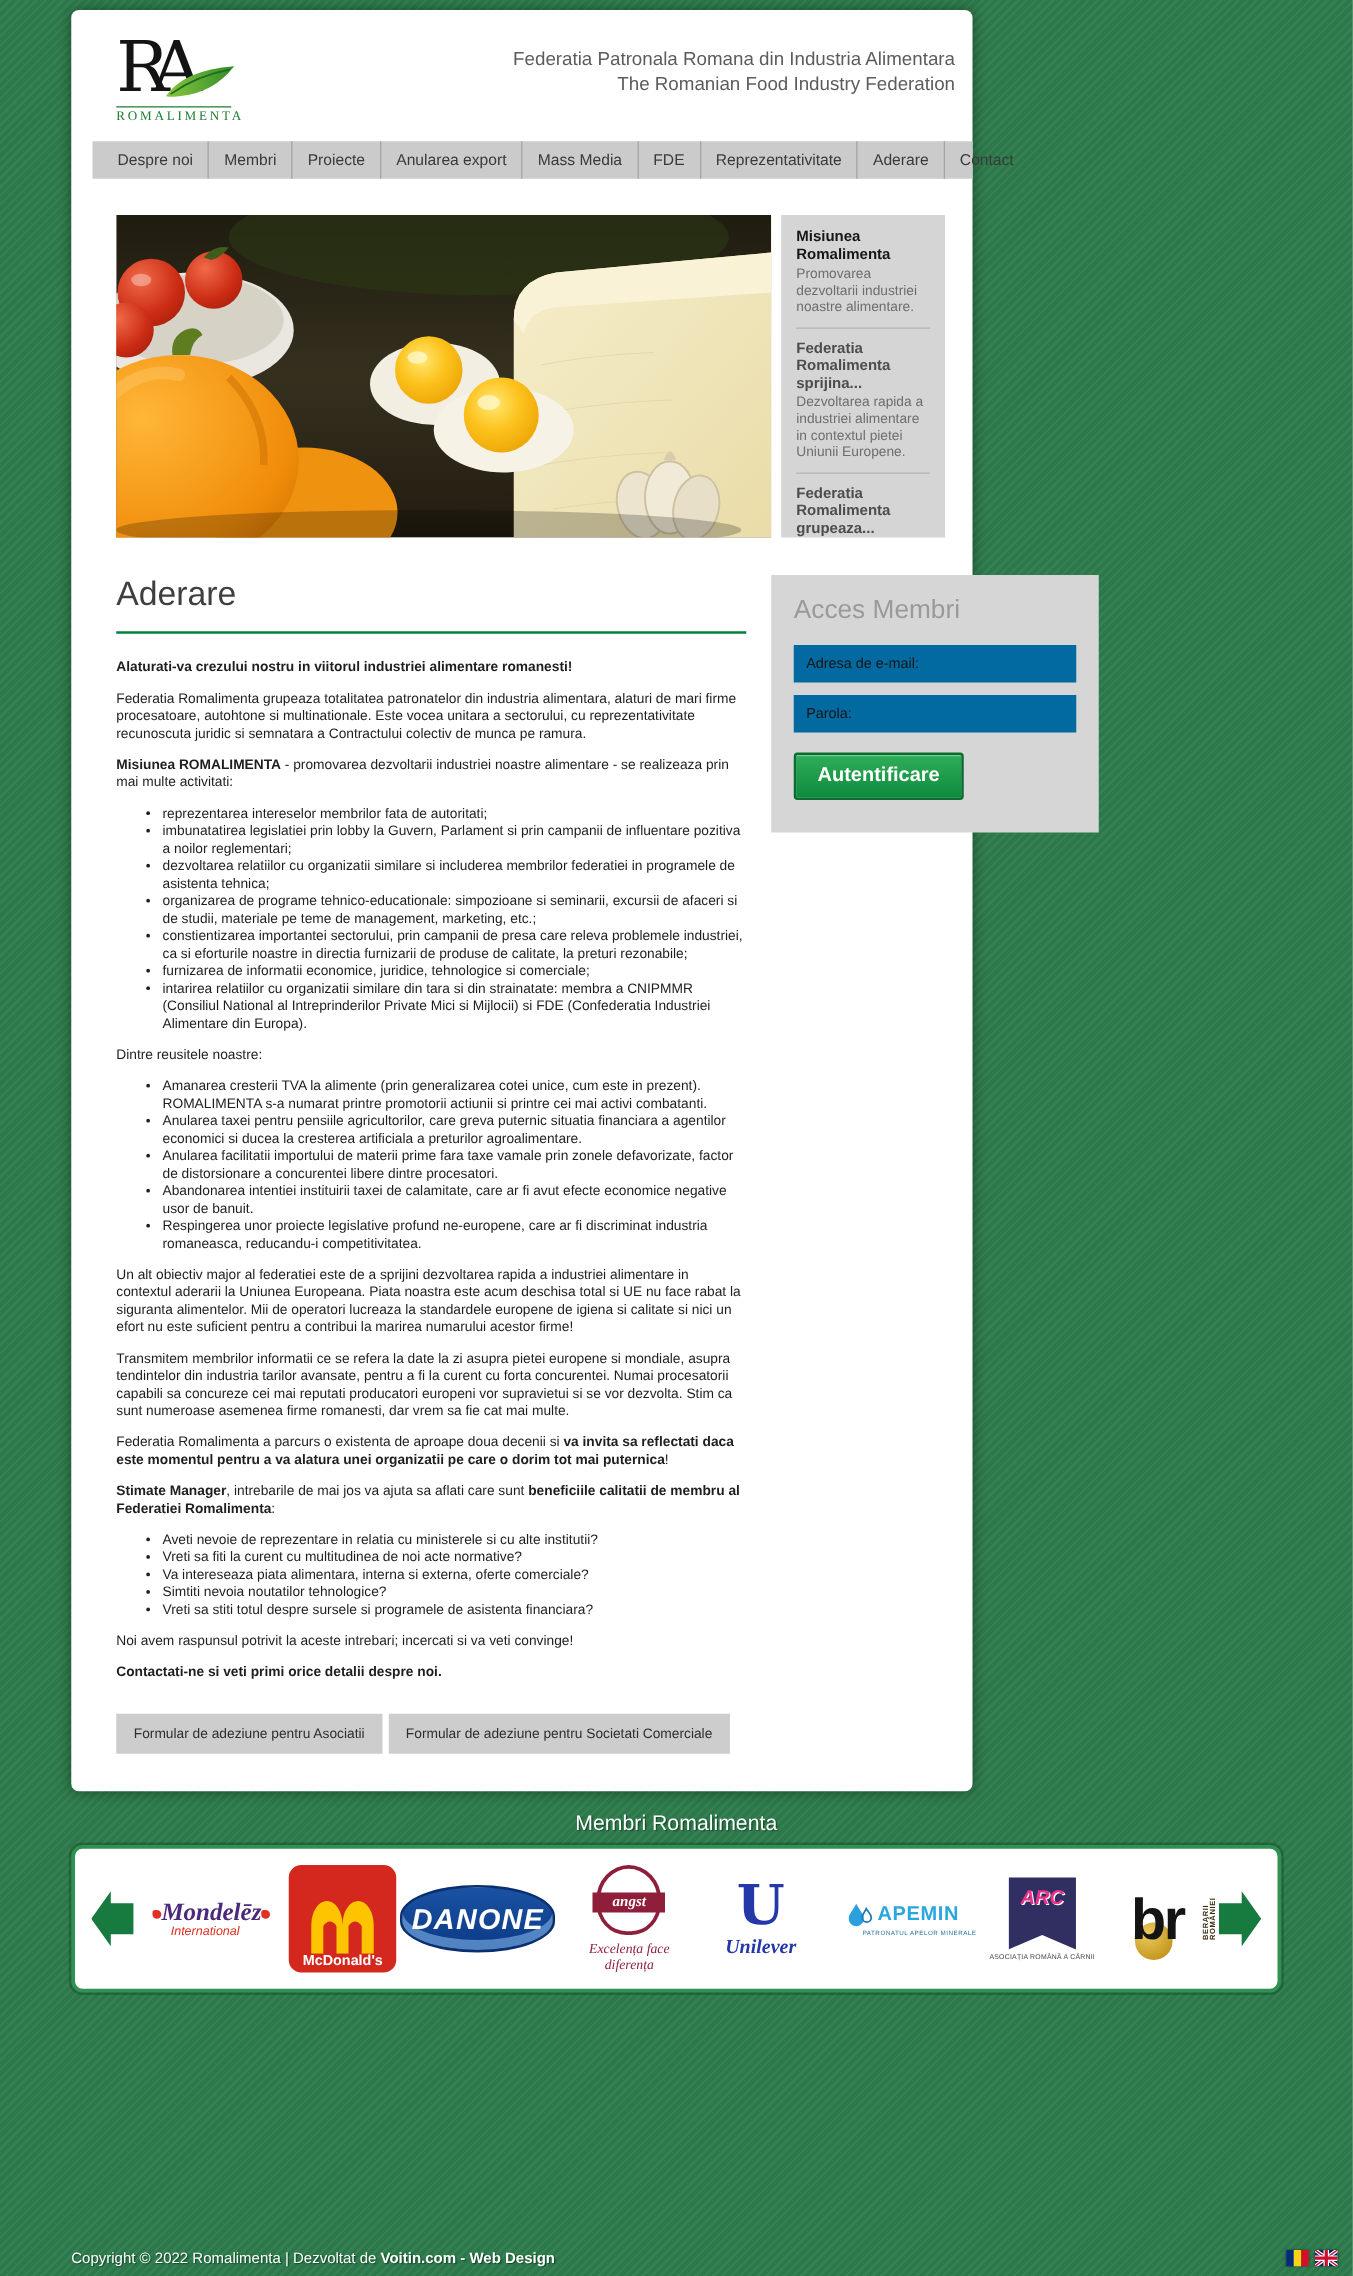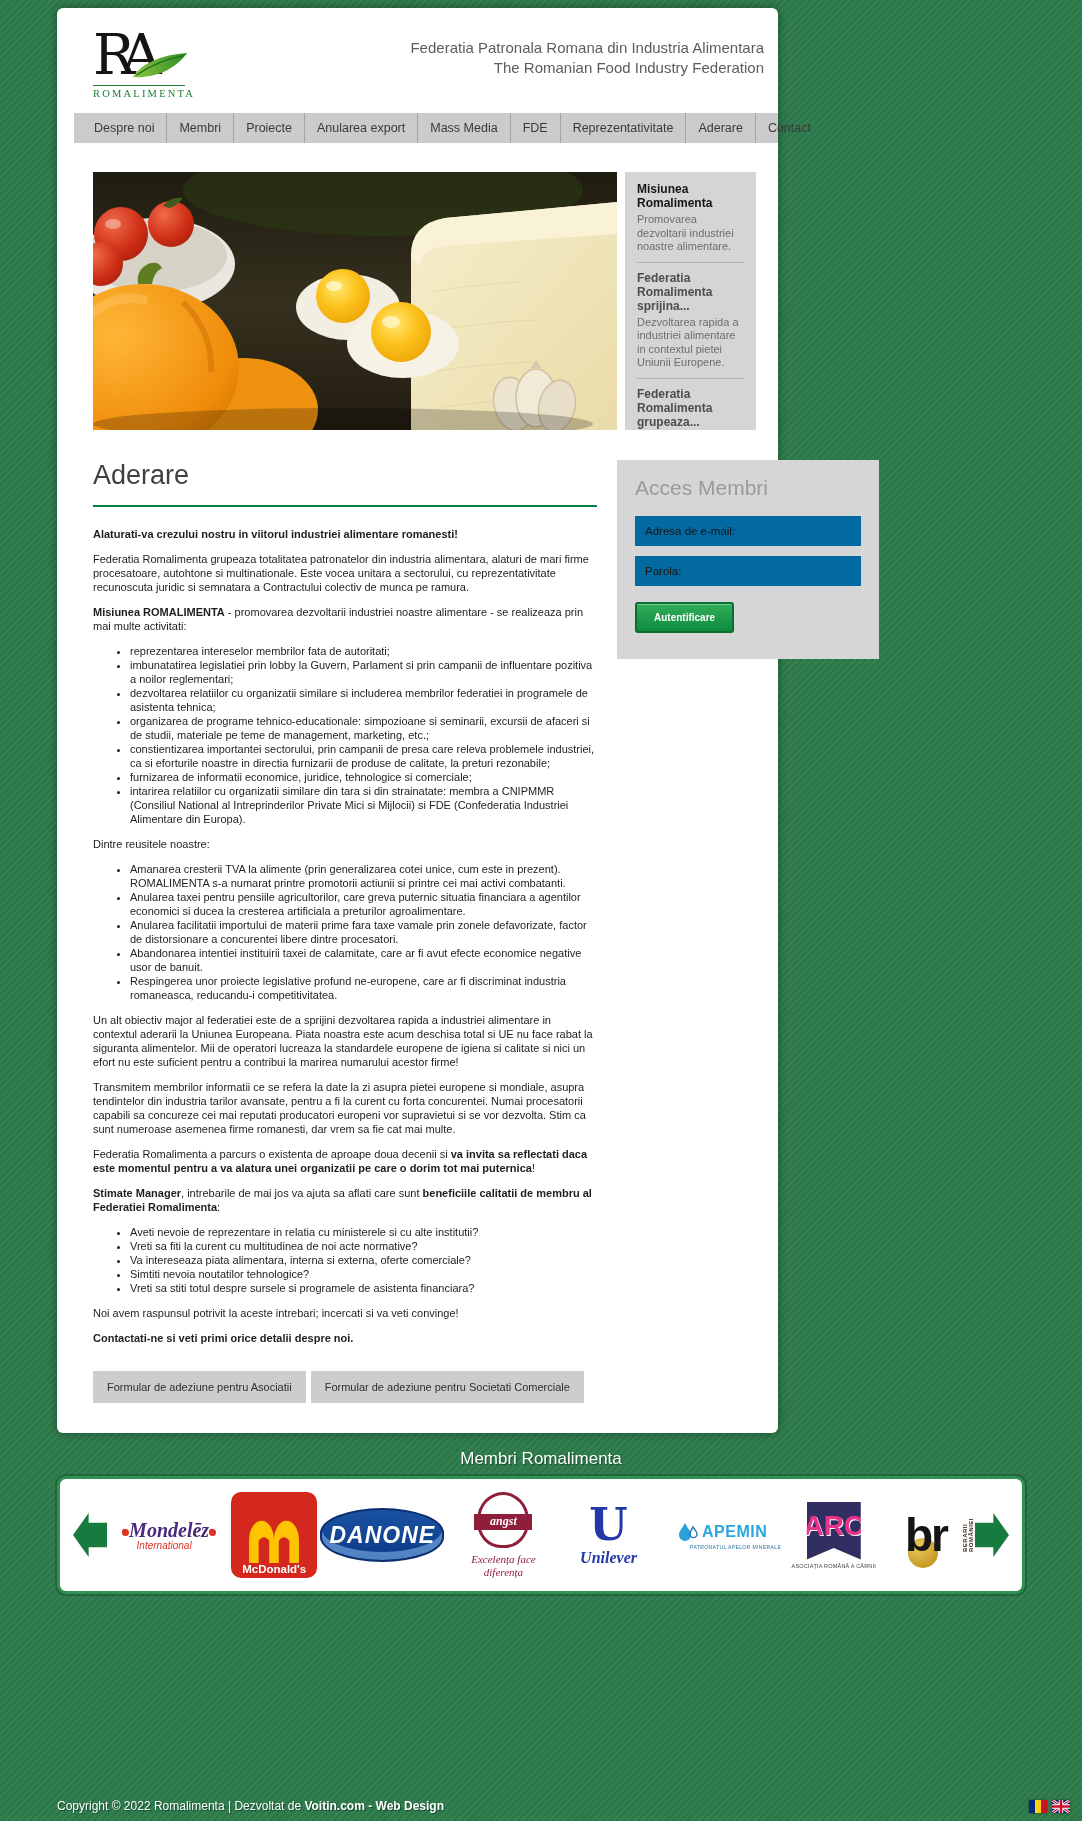--- a/index.html
+++ b/index.html
@@ -48,21 +48,21 @@
   .article p { margin:11px 0; }
   .article ul { margin:11px 0; padding-left:37px; }
   .article li { margin:0; }
   .b { font-weight:bold; }
   .form-buttons { margin-top:26px; display:flex; }
   .form-btn { background:#cdcdcd; border:none; color:#2e2e2e; font-size:11px; font-family:inherit; padding:10px 14px; margin-right:5px; cursor:pointer; }
   
   .login { background:#d6d6d6; padding:16px 18px 26px 18px; }
   .login-title { font-size:21px; color:#9a9a9a; font-weight:normal; margin-bottom:16px; }
   .login-field { background:#0369a1; height:30px; display:flex; align-items:center; padding-left:10px; font-size:11.5px; color:#161616; margin-bottom:10px; cursor:text; }
-  .login-btn { margin-top:6px; display:inline-block; background:linear-gradient(#2fae59,#0e8a3d); border:2px solid #0b6e31; border-radius:3px; color:#fff; font-weight:bold; font-size:10px; font-family:inherit; padding:8px 17px; cursor:pointer; box-shadow:inset 0 1px 0 rgba(255,255,255,0.35); }
+  .login-btn { margin-top:6px; display:inline-block; background:linear-gradient(#2fae59,#0e8a3d); border:2px solid #0b6e31; border-radius:3px; color:#fff; font-weight:bold; font-size:16px; font-family:inherit; padding:8px 17px; cursor:pointer; box-shadow:inset 0 1px 0 rgba(255,255,255,0.35); }
   
   .members-title { text-align:center; color:#ffffff; font-size:17px; margin-top:16px; text-shadow:1px 1px 1px rgba(0,40,15,0.6); }
   .carousel {
     margin:7px 0 0 57px; width:968px; height:118px; background:#fff;
     border:3px solid #2f9152; border-radius:9px; box-shadow:0 0 0 2px rgba(0,30,10,0.25);
     display:flex; align-items:center; justify-content:space-between; padding:0 13px;
   }
   .arrow { width:34px; height:44px; background:#177a3f; cursor:pointer; flex:none; }
   .arrow-left  { clip-path:polygon(100% 22%, 46% 22%, 46% 0, 0 50%, 46% 100%, 46% 78%, 100% 78%); }
   .arrow-right { clip-path:polygon(0 22%, 54% 22%, 54% 0, 100% 50%, 54% 100%, 54% 78%, 0 78%); }
@@ -83,21 +83,21 @@
   .angst-slogan { font-family:"Liberation Serif",serif; font-style:italic; font-size:11px; line-height:13px; color:#8e1e3a; text-align:center; }
   .unilever { width:92px; }
   .uni-u { font-family:"DejaVu Serif",serif; font-size:44px; line-height:44px; color:#2438a8; font-weight:bold; }
   .uni-name { font-family:"Liberation Serif",serif; font-style:italic; font-weight:bold; font-size:16px; color:#2438a8; margin-top:2px; }
   .apemin { width:130px; }
   .apemin-row { display:flex; align-items:center; }
   .apemin-name { font-size:16px; font-weight:bold; color:#2aa7df; letter-spacing:0.5px; margin-left:4px; }
   .apemin-cap { font-size:5px; color:#1f6f9f; letter-spacing:0.4px; margin-top:1px; margin-left:26px; }
   .arc { width:86px; position:relative; }
   .arc-banner { width:54px; height:58px; margin:0 auto; background:#312e62; clip-path:polygon(0 0,100% 0,100% 100%,50% 80%,0 100%); position:relative; }
-  .arc-text { position:absolute; top:8px; left:50%; transform:translateX(-50%); font-size:28px; font-weight:bold; color:#e9318a; text-shadow:1px 1px 0 #fff; }
+  .arc-text { position:absolute; top:8px; left:50%; transform:translateX(-50%); font-size:16px; font-weight:bold; font-style:italic; color:#e9318a; text-shadow:1px 1px 0 #fff; }
   .arc-cap { font-size:5.5px; color:#444; text-align:center; margin-top:3px; letter-spacing:0.2px; }
   .br { width:92px; position:relative; display:flex; align-items:center; justify-content:center; }
   .br-disc { position:absolute; left:28px; top:26px; width:30px; height:30px; border-radius:50%; background:radial-gradient(circle at 35% 30%, #eccb5e, #b8860b); }
   .br-text { position:relative; font-size:46px; line-height:46px; font-weight:bold; color:#141414; letter-spacing:-2px; }
   .br-vert { position:absolute; right:-2px; top:50%; transform:translateY(-50%) rotate(180deg); writing-mode:vertical-rl; font-size:6px; font-weight:bold; color:#3a2b10; letter-spacing:0.5px; }
   
   .footer { position:absolute; left:57px; right:12px; bottom:8px; display:flex; justify-content:space-between; align-items:center; }
   .copyright { color:#fff; font-size:12px; text-shadow:1px 1px 1px #14482a; }
   .copyright .b { font-weight:bold; }
   .flags { display:flex; gap:5px; align-items:center; }

